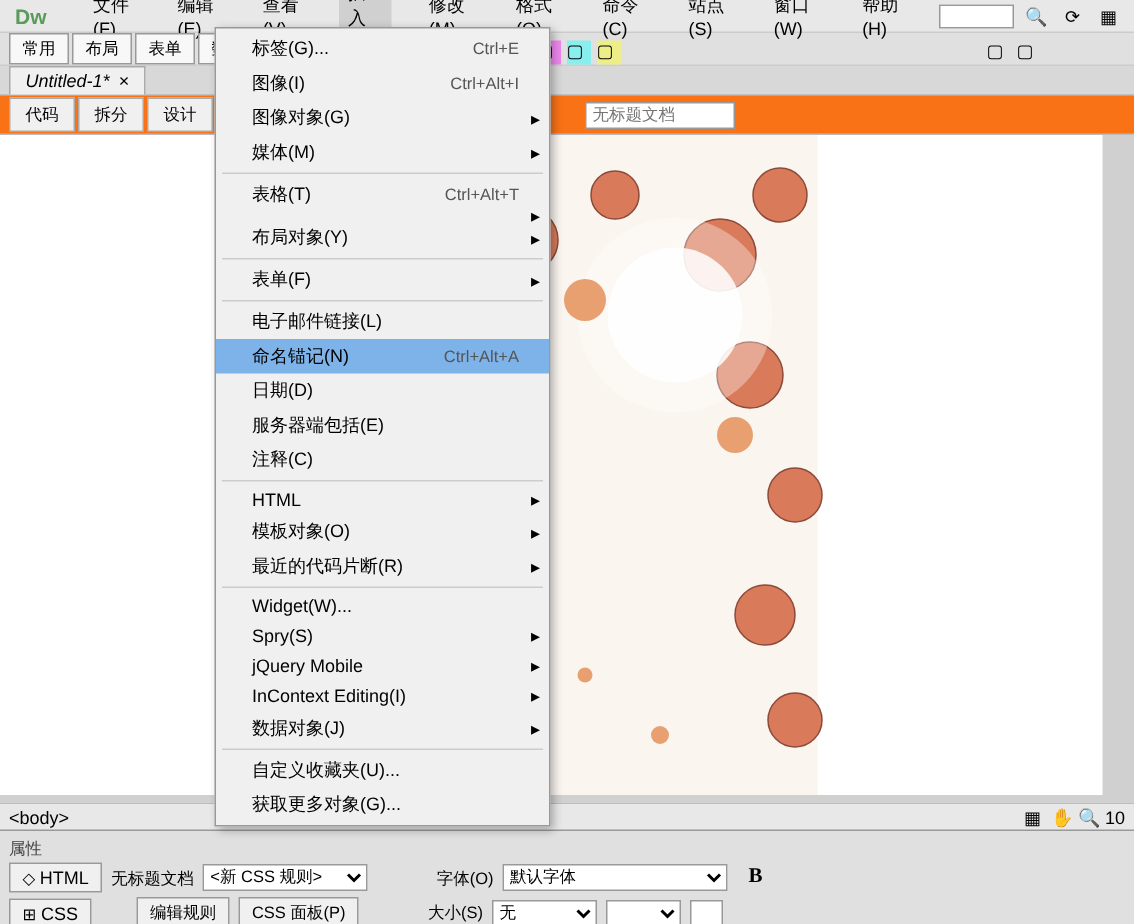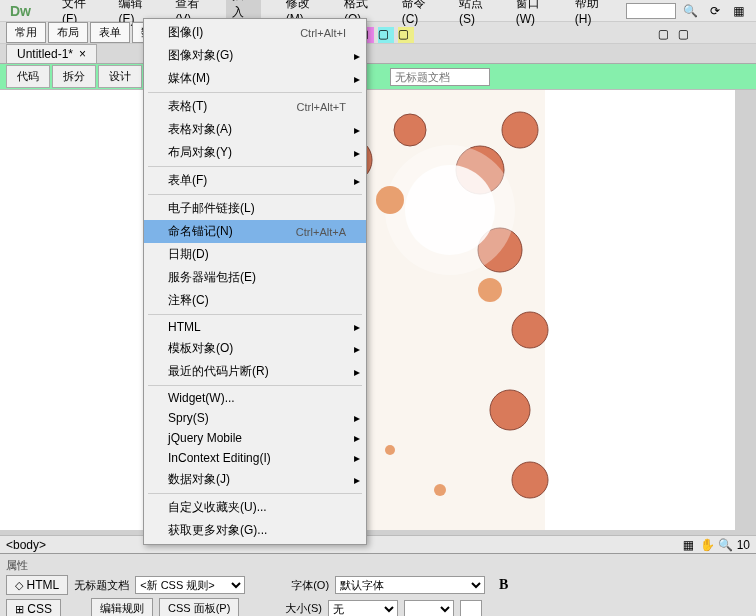--- a/index.html
+++ b/index.html
@@ -12,24 +12,24 @@
 .menubar-right { margin-left: auto; display: flex; align-items: center; padding-right: 8px; gap: 6px; }
 .dropdown-small { width: 50px; height: 16px; background: #fff; border: 1px solid #999; }
 .icon-btn { width: 18px; height: 16px; display: flex; align-items: center; justify-content: center; }
 
 .toolbar1 { background: #e0e0e0; height: 22px; display: flex; align-items: flex-end; padding: 0 6px; border-bottom: 1px solid #ccc; }
 .tab-label { padding: 2px 8px; border: 1px solid #999; background: #f8f8f8; margin-right: 2px; font-size: 11px; }
 .toolbar-icons { display: flex; gap: 4px; margin-left: 10px; }
 .tb-icon { width: 16px; height: 16px; }
 
 .doc-tab-bar { background: #d8d8d8; height: 20px; display: flex; align-items: center; padding-left: 6px; border-bottom: 1px solid #aaa; }
-.doc-tab { padding: 2px 10px; background: #f0f0f0; border: 1px solid #aaa; border-bottom: none; font-size: 11px; display: flex; align-items: center; gap: 6px; }
+.doc-tab { padding: 2px 10px; background: #f0f0f0; border: 1px solid #aaa; border-bottom: none; font-size: 11px; display: flex; align-items: center; gap: 6px; font-style: italic; }
 .close-x { cursor: pointer; }
 
-.view-toolbar { background: #86efac; height: 26px; display: flex; align-items: center; padding: 0 6px; border-bottom: 1px solid #bbb; gap: 2px; }
+.view-toolbar { background: #f97316; height: 26px; display: flex; align-items: center; padding: 0 6px; border-bottom: 1px solid #bbb; gap: 2px; }
 .view-btn { padding: 3px 10px; border: 1px solid #aaa; background: #f0f0f0; font-size: 11px; }
 .title-input { margin-left: auto; width: 100px; height: 18px; border: 1px solid #999; padding: 0 4px; font-size: 11px; background: #fff; margin-right: 260px; }
 
 .canvas-area { position: relative; height: 445px; background: #d0d0d0; overflow: hidden; }
 .doc-canvas { position: absolute; left: 0; top: 0; width: 735px; height: 440px; background: #fff; }
 .floral-left { position: absolute; left: 0; top: 0; width: 145px; height: 440px; }
 .floral-right { position: absolute; right: 0; top: 0; width: 355px; height: 440px; }
 
 .dropdown-menu { position: absolute; left: 143px; top: 18px; width: 224px; background: #f0f0f0; border: 1px solid #999; box-shadow: 2px 2px 6px rgba(0,0,0,0.3); z-index: 100; padding: 2px 0; }
 .menu-row { display: flex; align-items: center; padding: 3px 20px 3px 24px; cursor: pointer; position: relative; }
@@ -169,38 +169,41 @@
           <circle cx="200" cy="360" r="5"></circle>
         <circle cx="100" cy="390" r="4"></circle>
           <circle cx="250" cy="400" r="6"></circle>
       </g>
     </svg>
   </div>
 </div>
 
 <div class="dropdown-menu" id="dd">
     <div class="menu-row">
+      <span class="label">标签(G)...</span>
+      <span class="shortcut">Ctrl+E</span>
+    </div>
+    <div class="menu-row">
       <span class="label">图像(I)</span>
       <span class="shortcut">Ctrl+Alt+I</span>
     </div>
     <div class="menu-row">
       <span class="label">图像对象(G)</span>
       <span class="arrow">▸</span>
     </div>
     <div class="menu-row">
       <span class="label">媒体(M)</span>
       <span class="arrow">▸</span>
     </div>
     <div class="menu-sep"></div>
     <div class="menu-row">
       <span class="label">表格(T)</span>
       <span class="shortcut">Ctrl+Alt+T</span>
     </div>
     <div class="menu-row">
-      <span class="label">表格对象(A)</span>
       <span class="arrow">▸</span>
     </div>
     <div class="menu-row">
       <span class="label">布局对象(Y)</span>
       <span class="arrow">▸</span>
     </div>
     <div class="menu-sep"></div>
     <div class="menu-row">
       <span class="label">表单(F)</span>
       <span class="arrow">▸</span>

